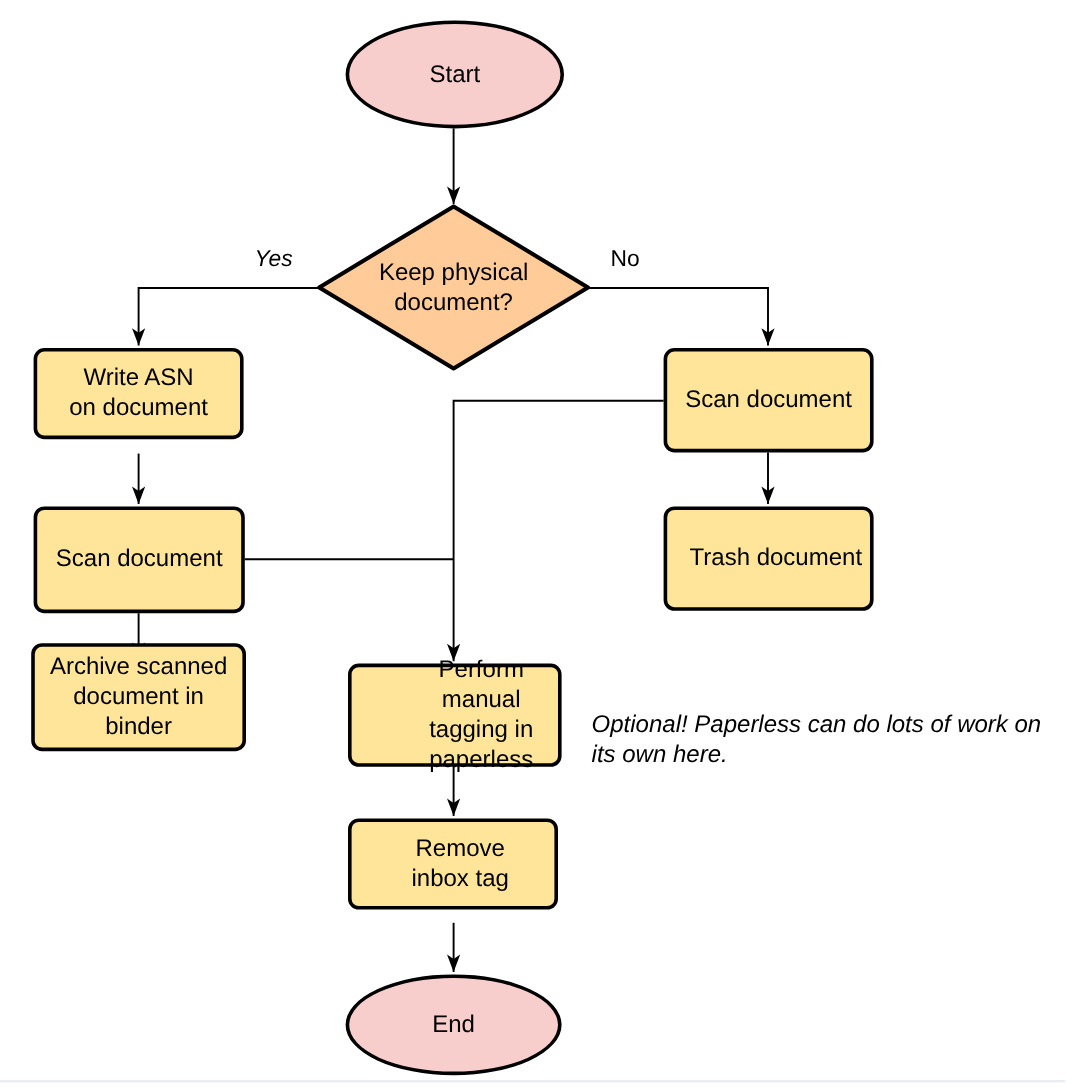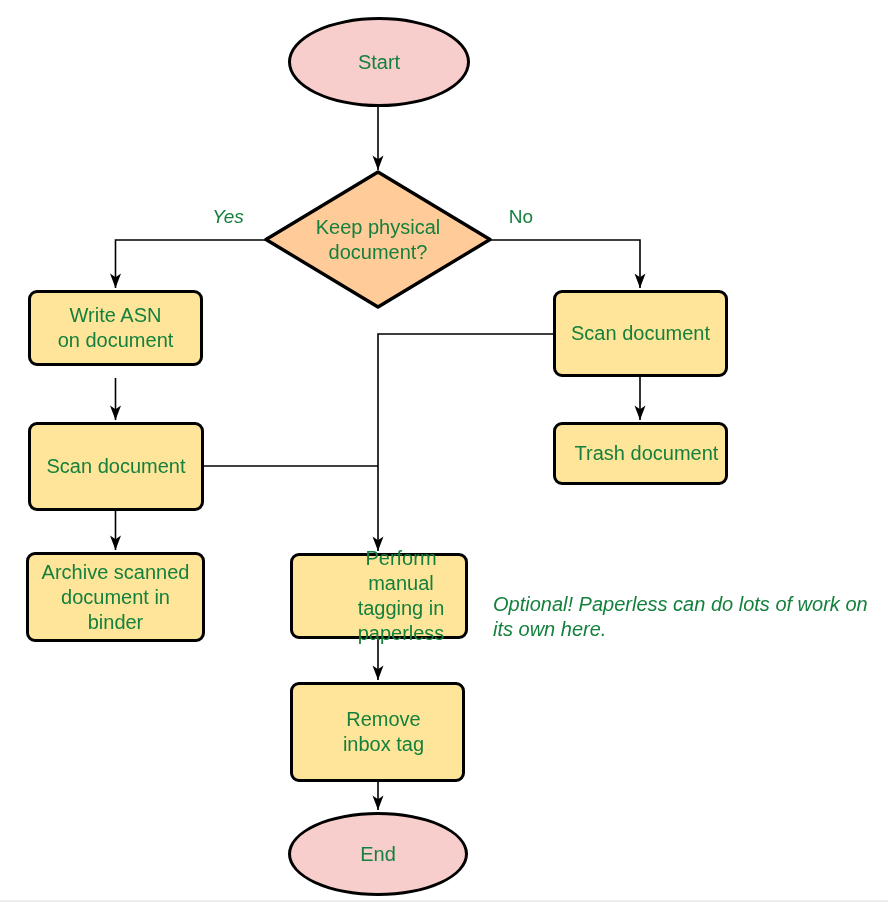--- a/index.html
+++ b/index.html
@@ -7,21 +7,21 @@
     padding: 0;
     background: #ffffff;
   }
   .canvas {
     position: relative;
     width: 888px;
     height: 907px;
     background: #ffffff;
     overflow: hidden;
     font-family: "Liberation Sans", sans-serif;
-    color: #15803d;
+    color: #000000;
   }
   .connector-layer {
     position: absolute;
     left: 0;
     top: 0;
     width: 888px;
     height: 907px;
   }
   .connector-layer path.edge {
     fill: none;
@@ -118,44 +118,44 @@
 
   <div class="node" style="left:28px; top:290px; width:175px; height:76px;">
     <span>Write ASN
 on document</span>
   </div>
 
   <div class="node" style="left:28px; top:422px; width:176px; height:89px;">
     <span>Scan document</span>
   </div>
 
-  <div class="node" style="left:26px; top:552px; width:179px; height:90px;">
+  <div class="node" style="left:26px; top:536px; width:179px; height:90px;">
     <span>Archive scanned
 document in
 binder</span>
   </div>
 
   <div class="node" style="left:553px; top:290px; width:175px; height:87px;">
     <span>Scan document</span>
   </div>
 
-  <div class="node" style="left:553px; top:422px; width:175px; height:63px;padding-left:12px;">
+  <div class="node" style="left:553px; top:422px; width:175px; height:87px;padding-left:12px;">
     <span>Trash document</span>
   </div>
 
   <div class="node" style="left:290px; top:553px; width:178px; height:86px;padding-left:44px;">
     <span>Perform manual
 tagging in
 paperless</span>
   </div>
 
   <div class="annotation" style="left:482px; top:592px; width:400px;margin-left:11px;">Optional! Paperless can do lots of work on
 its own here.</div>
 
-  <div class="node" style="left:290px; top:682px; width:175px; height:100px;padding-left:12px;">
+  <div class="node" style="left:290px; top:682px; width:175px; height:76px;padding-left:12px;">
     <span>Remove
 inbox tag</span>
   </div>
 
   <div class="node terminal" style="left:288px; top:812px; width:180px; height:84px;">
     <span>End</span>
   </div>
 
   <div class="bottom-hairline"></div>
 

